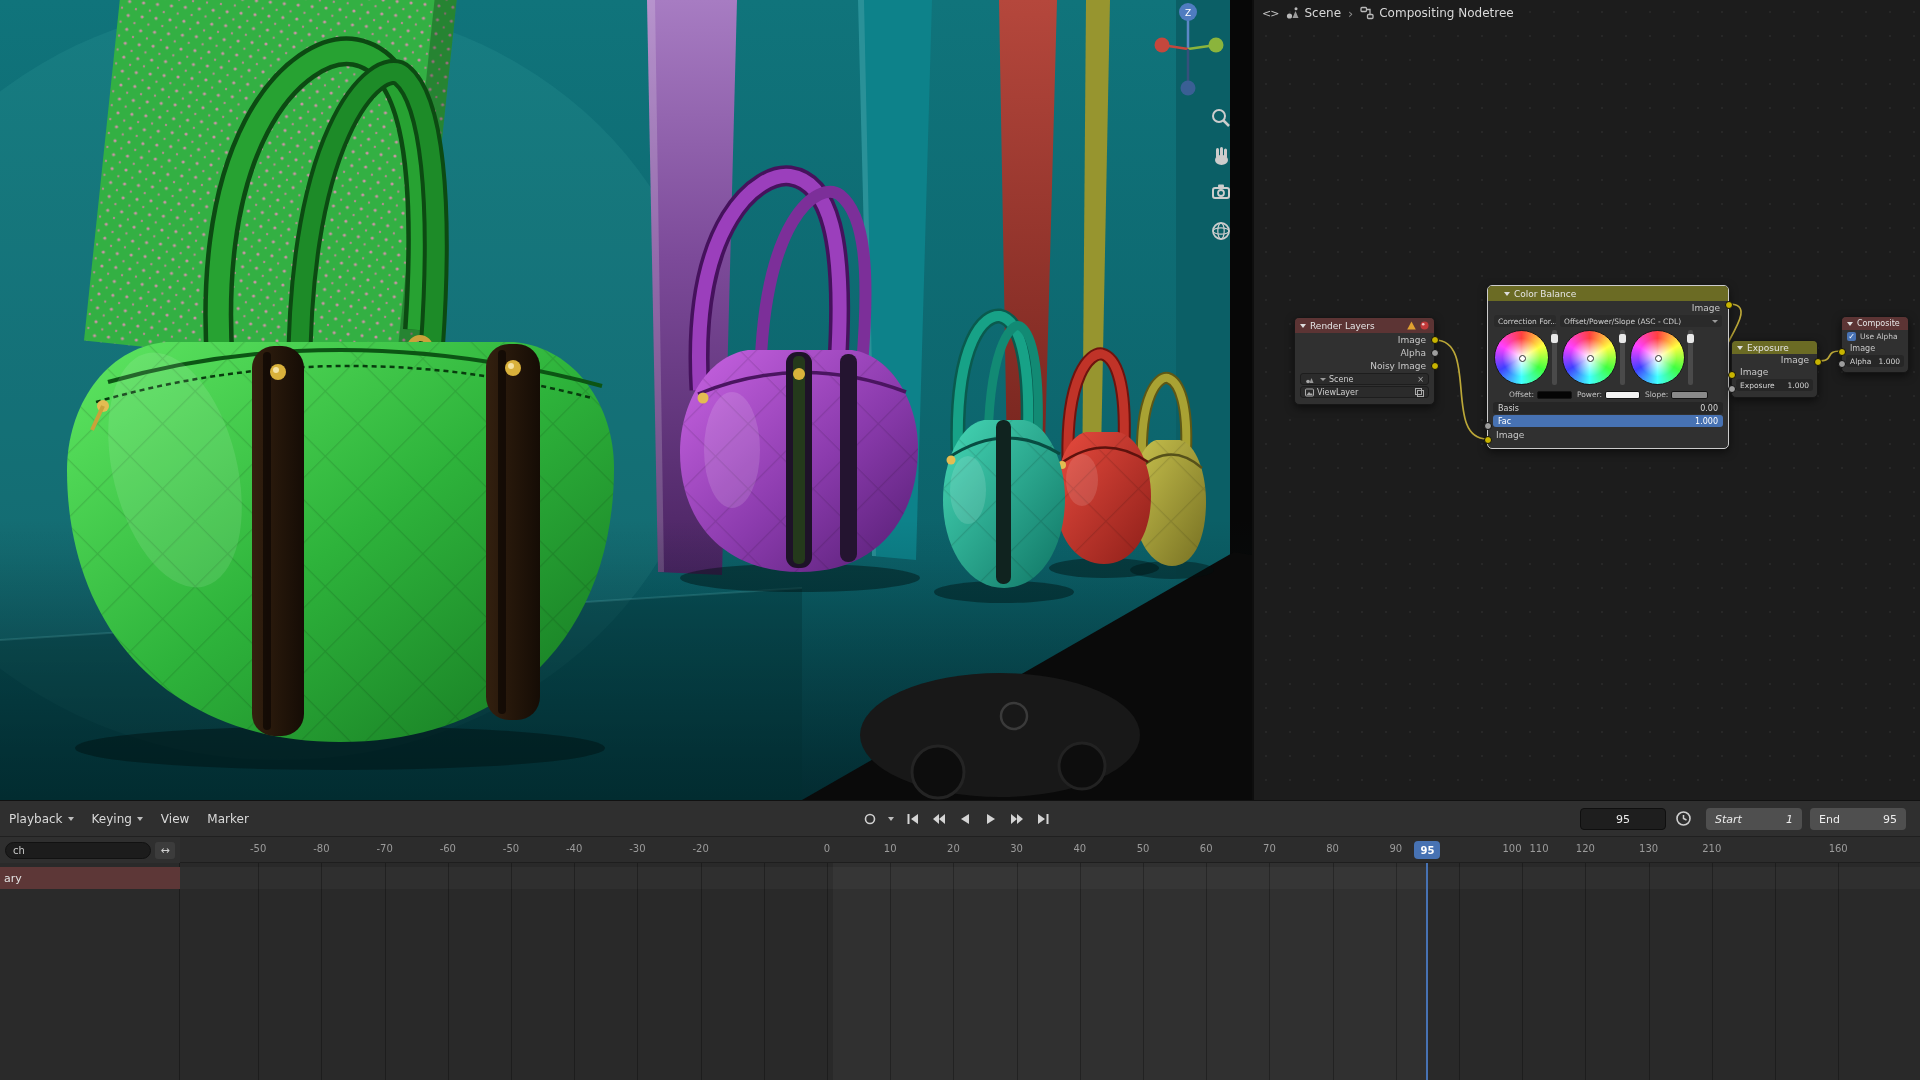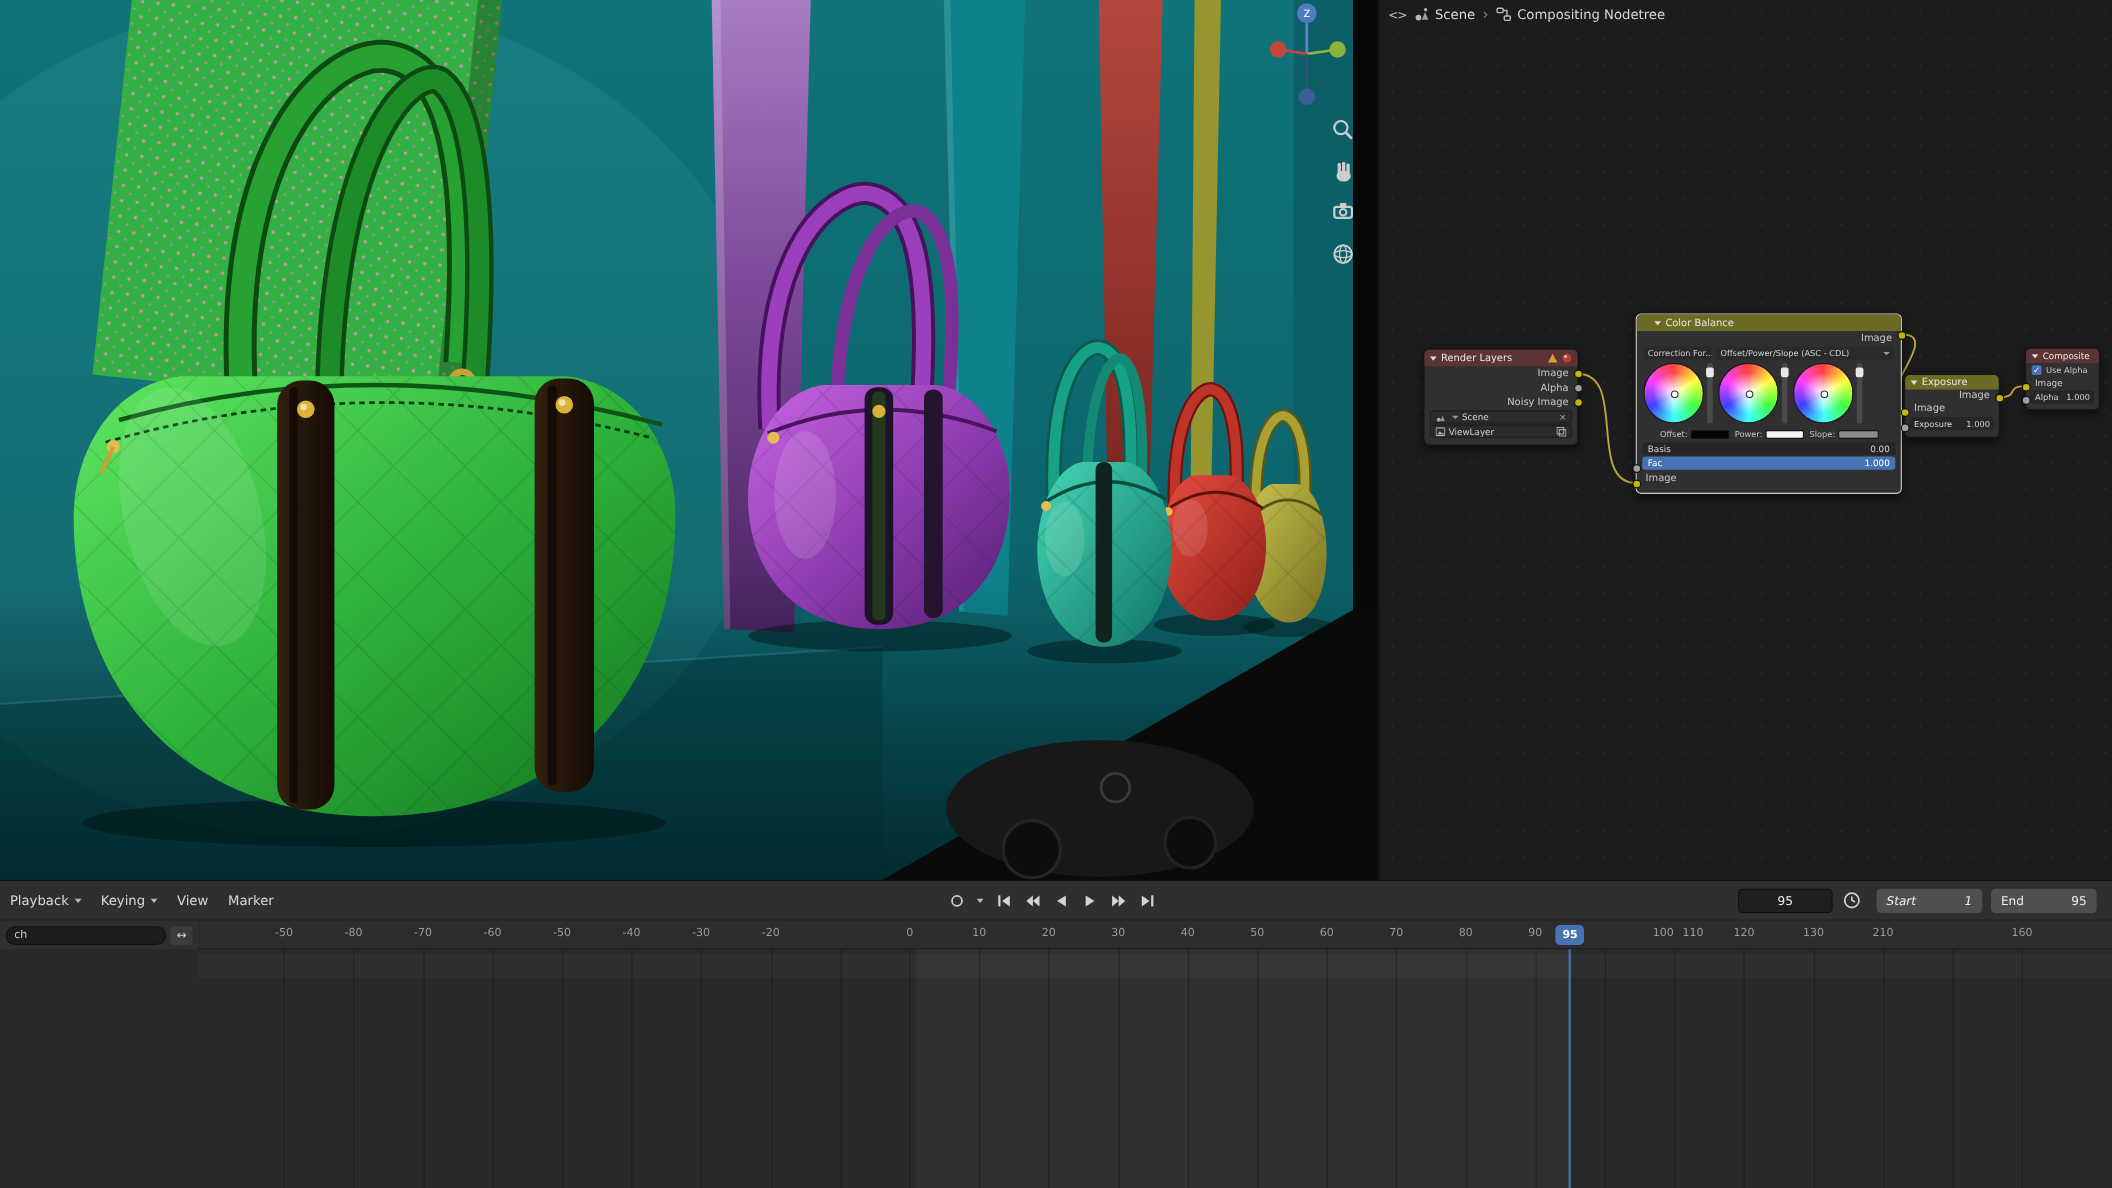--- a/index.html
+++ b/index.html
@@ -635,16 +635,21 @@
         <div class="gridline" style="left: 1332.6px;"></div>
         <div class="gridline" style="left: 1395.8px;"></div>
         <div class="gridline" style="left: 1459px;"></div>
         <div class="gridline" style="left: 1522.2px;"></div>
         <div class="gridline" style="left: 1585.4px;"></div>
         <div class="gridline" style="left: 1648.6px;"></div>
         <div class="gridline" style="left: 1711.8px;"></div>
         <div class="gridline" style="left: 1775px;"></div>
         <div class="gridline" style="left: 1838.2px;"></div>
       </div>
+    <div class="chan-panel">
+      <div class="summary-row">
+        <span>ary</span>
+      </div>
+    </div>
   </div>
 
   <div id="playhead" style="left: 1426.4px;"></div>
 </div>
 
 </body></html>

